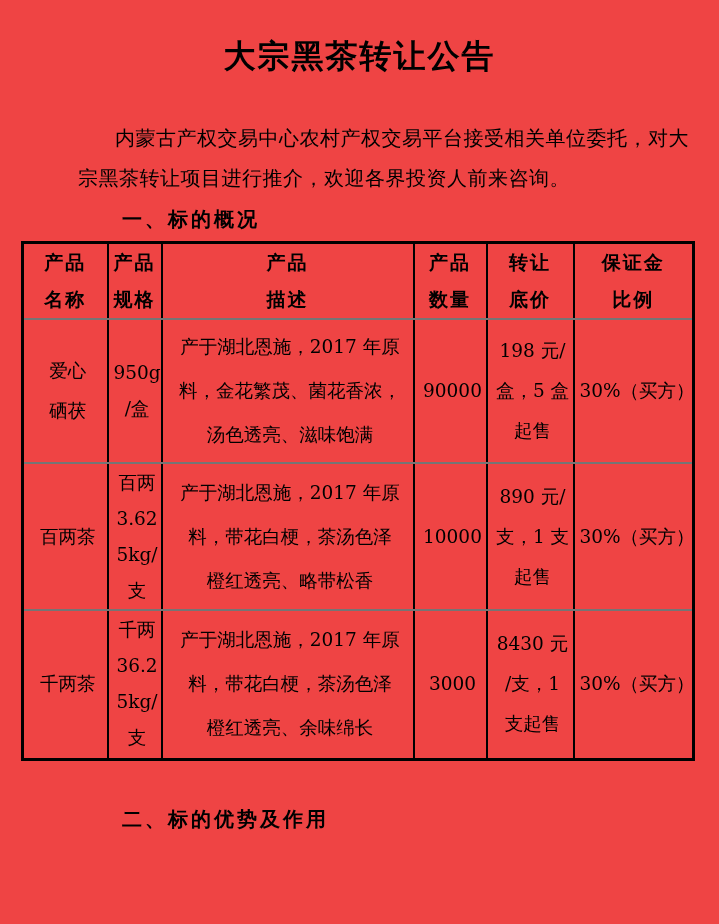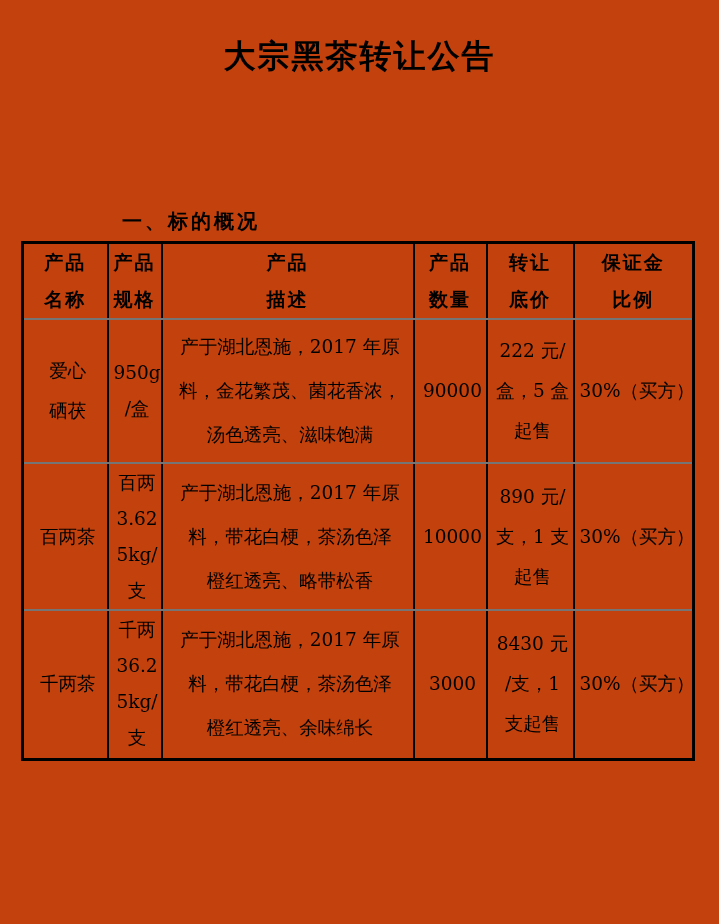--- a/index.html
+++ b/index.html
@@ -1,40 +1,40 @@
 <!DOCTYPE html>
 <html><head>
 <meta charset="utf-8">
 <style>
   html,body{margin:0;padding:0;background:#fff;}
   .page{
     position:relative;
     width:719px;height:924px;
-    background:#c2410c;
+    background:#ef4444;
     color:#000;
     font-family:"DejaVu Serif","Liberation Serif",serif;
     overflow:hidden;
   }
   .doc-title{
     position:absolute;top:38px;left:0;width:719px;
     margin:0;text-align:center;
     font-size:32px;line-height:36px;font-weight:700;
     letter-spacing:2px;
   }
   .body-para{
     position:absolute;left:78px;width:628px;margin:0;
     font-size:20px;line-height:40px;
     white-space:pre;text-indent:37px;
     letter-spacing:0.5px;
   }
   .intro{top:118px;}
   .advantages{top:841px;}
   .section-heading{
     position:absolute;margin:0;
-    font-family:Liberation Sans, sans-serif;
+    font-family:Liberation Mono, monospace;
     font-size:20px;line-height:24px;font-weight:700;
     letter-spacing:3px;
   }
   .s1{top:209px;left:122px;}
   .s2{top:809px;left:122px;}
   table.products{
     position:absolute;top:241px;left:21px;
     width:671px;
     border-collapse:collapse;table-layout:fixed;
     border:3px solid #000;
@@ -66,20 +66,22 @@
   tr.r1{height:147px;}
   tr.r2{height:149px;}
 </style>
 </head>
 <body>
 
 <div class="page">
 
   <h1 class="doc-title">大宗黑茶转让公告</h1>
 
+  <p class="body-para intro">内蒙古产权交易中心农村产权交易平台接受相关单位委托，对大
+宗黑茶转让项目进行推介，欢迎各界投资人前来咨询。</p>
 
   <h2 class="section-heading s1">一、标的概况</h2>
 
   <table class="products">
     <colgroup>
       <col style="width:85px">
       <col style="width:54px">
       <col style="width:252px">
       <col style="width:73px">
       <col style="width:87px">
@@ -104,21 +106,21 @@
     <tbody>
       <tr class="r0">
         <td class="c-name">爱心
 硒茯</td>
         <td class="c-spec">950g
 /盒</td>
         <td class="c-desc">产于湖北恩施，2017 年原
 料，金花繁茂、菌花香浓，
 汤色透亮、滋味饱满</td>
         <td class="c-qty">90000</td>
-        <td class="c-price">222 元/
+        <td class="c-price">198 元/
 盒，5 盒
 起售</td>
         <td class="c-deposit">30%（买方）</td>
       </tr>
       <tr class="r1">
         <td class="c-name">百两茶</td>
         <td class="c-spec">百两
 3.62
 5kg/
 支</td>
@@ -142,15 +144,16 @@
 橙红透亮、余味绵长</td>
         <td class="c-qty">3000</td>
         <td class="c-price">8430 元
 /支，1
 支起售</td>
         <td class="c-deposit">30%（买方）</td>
       </tr>
     </tbody>
   </table>
 
+  <h2 class="section-heading s2">二、标的优势及作用</h2>
 
 
 </div>
 
 </body></html>

